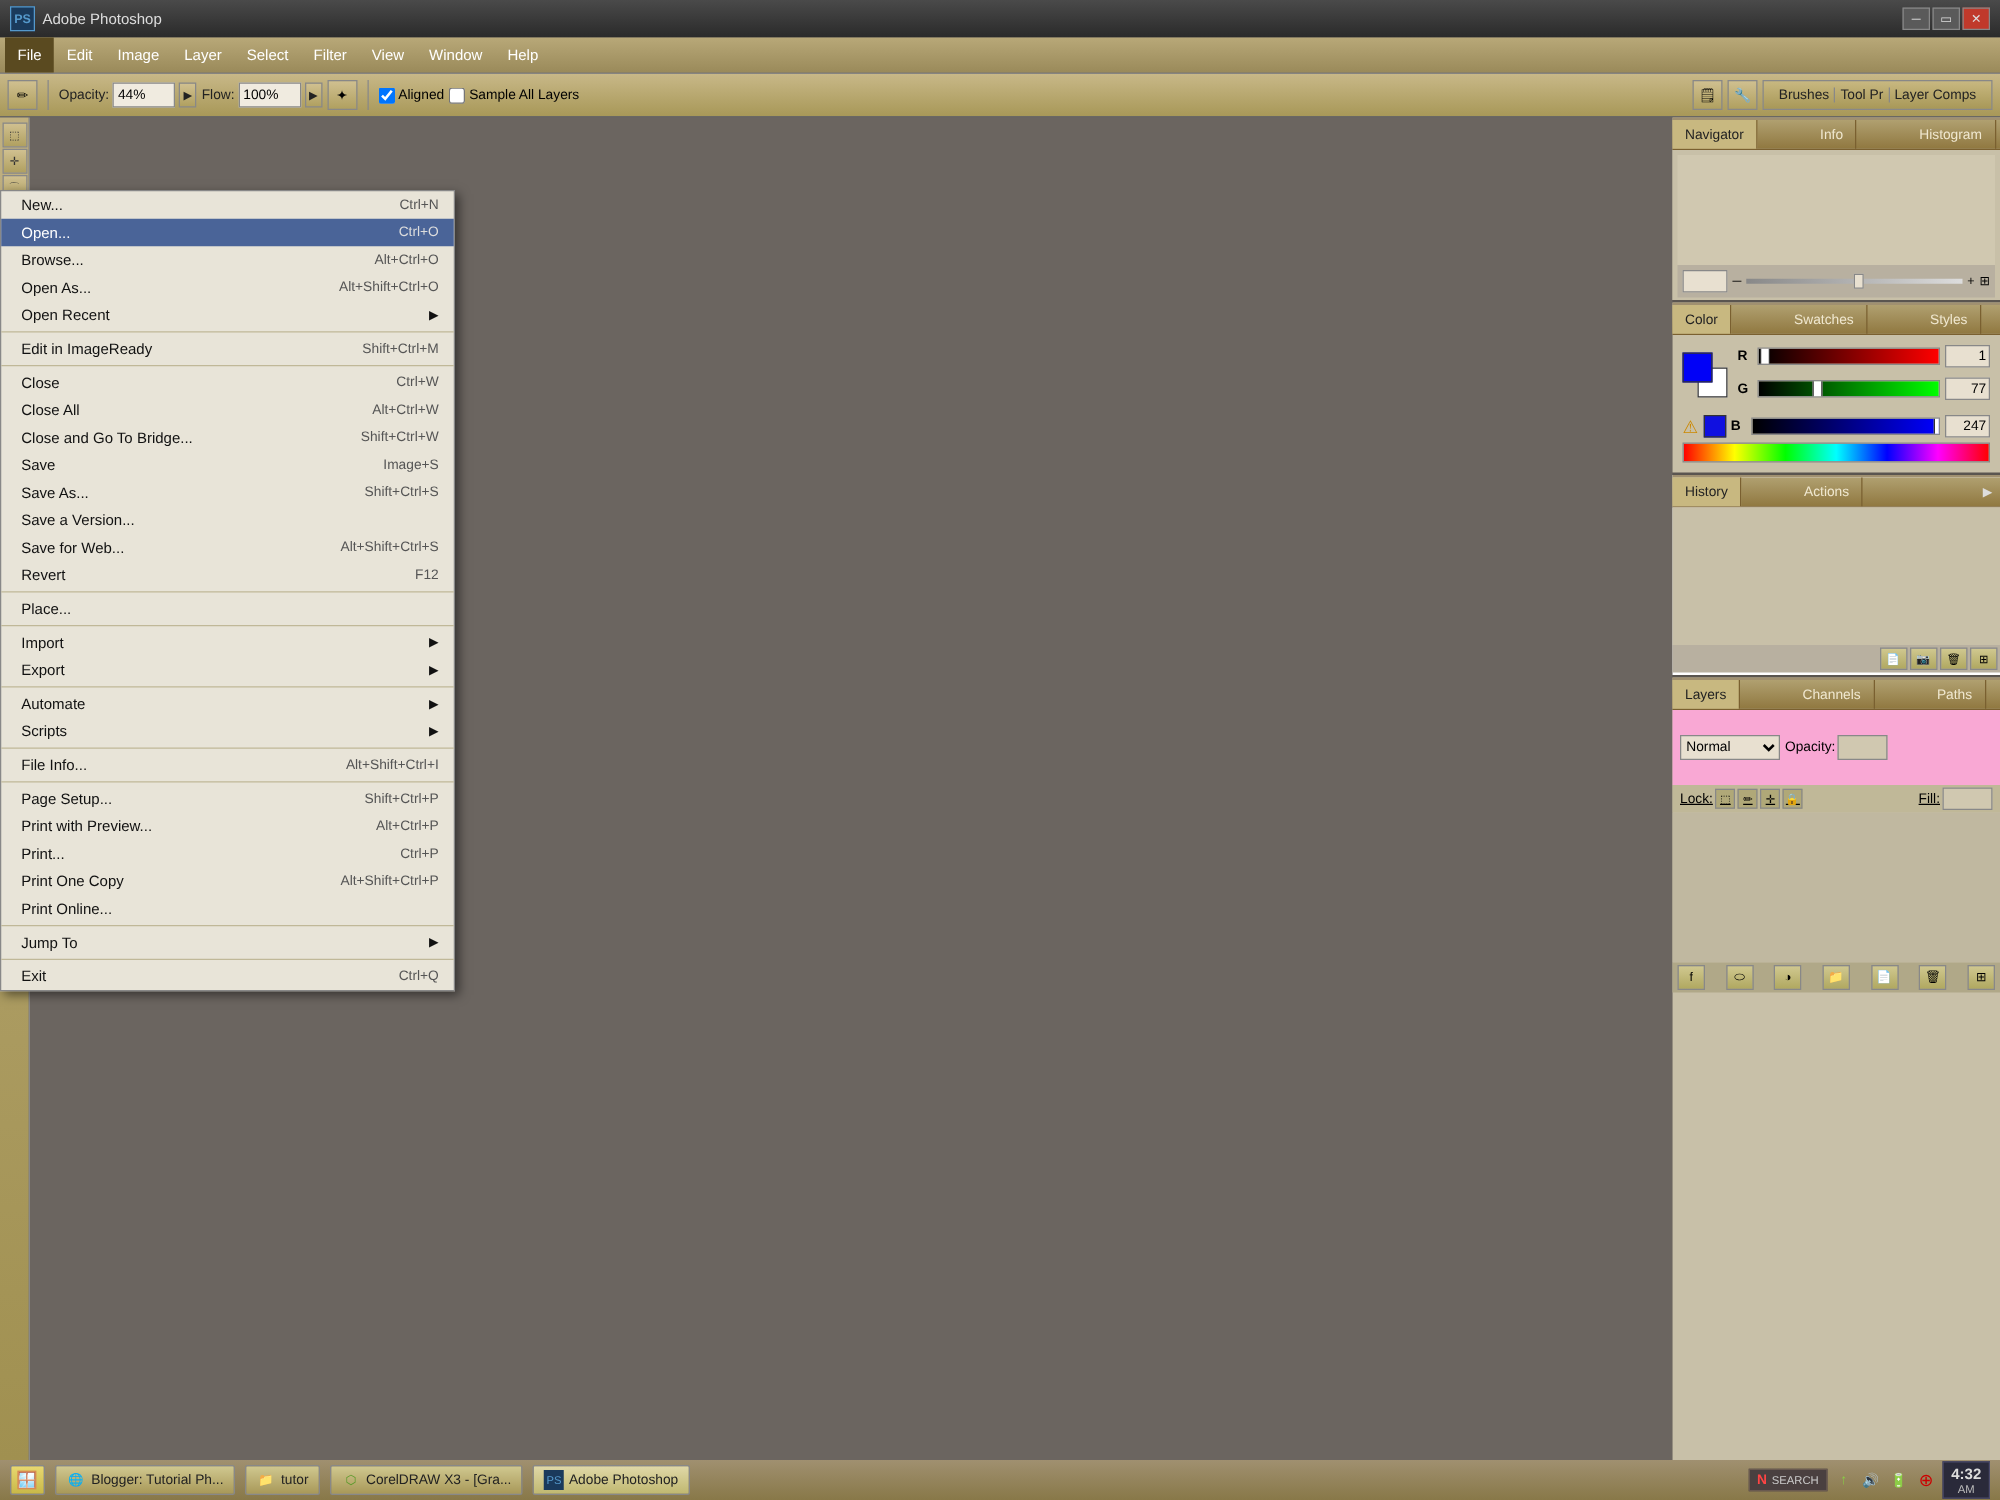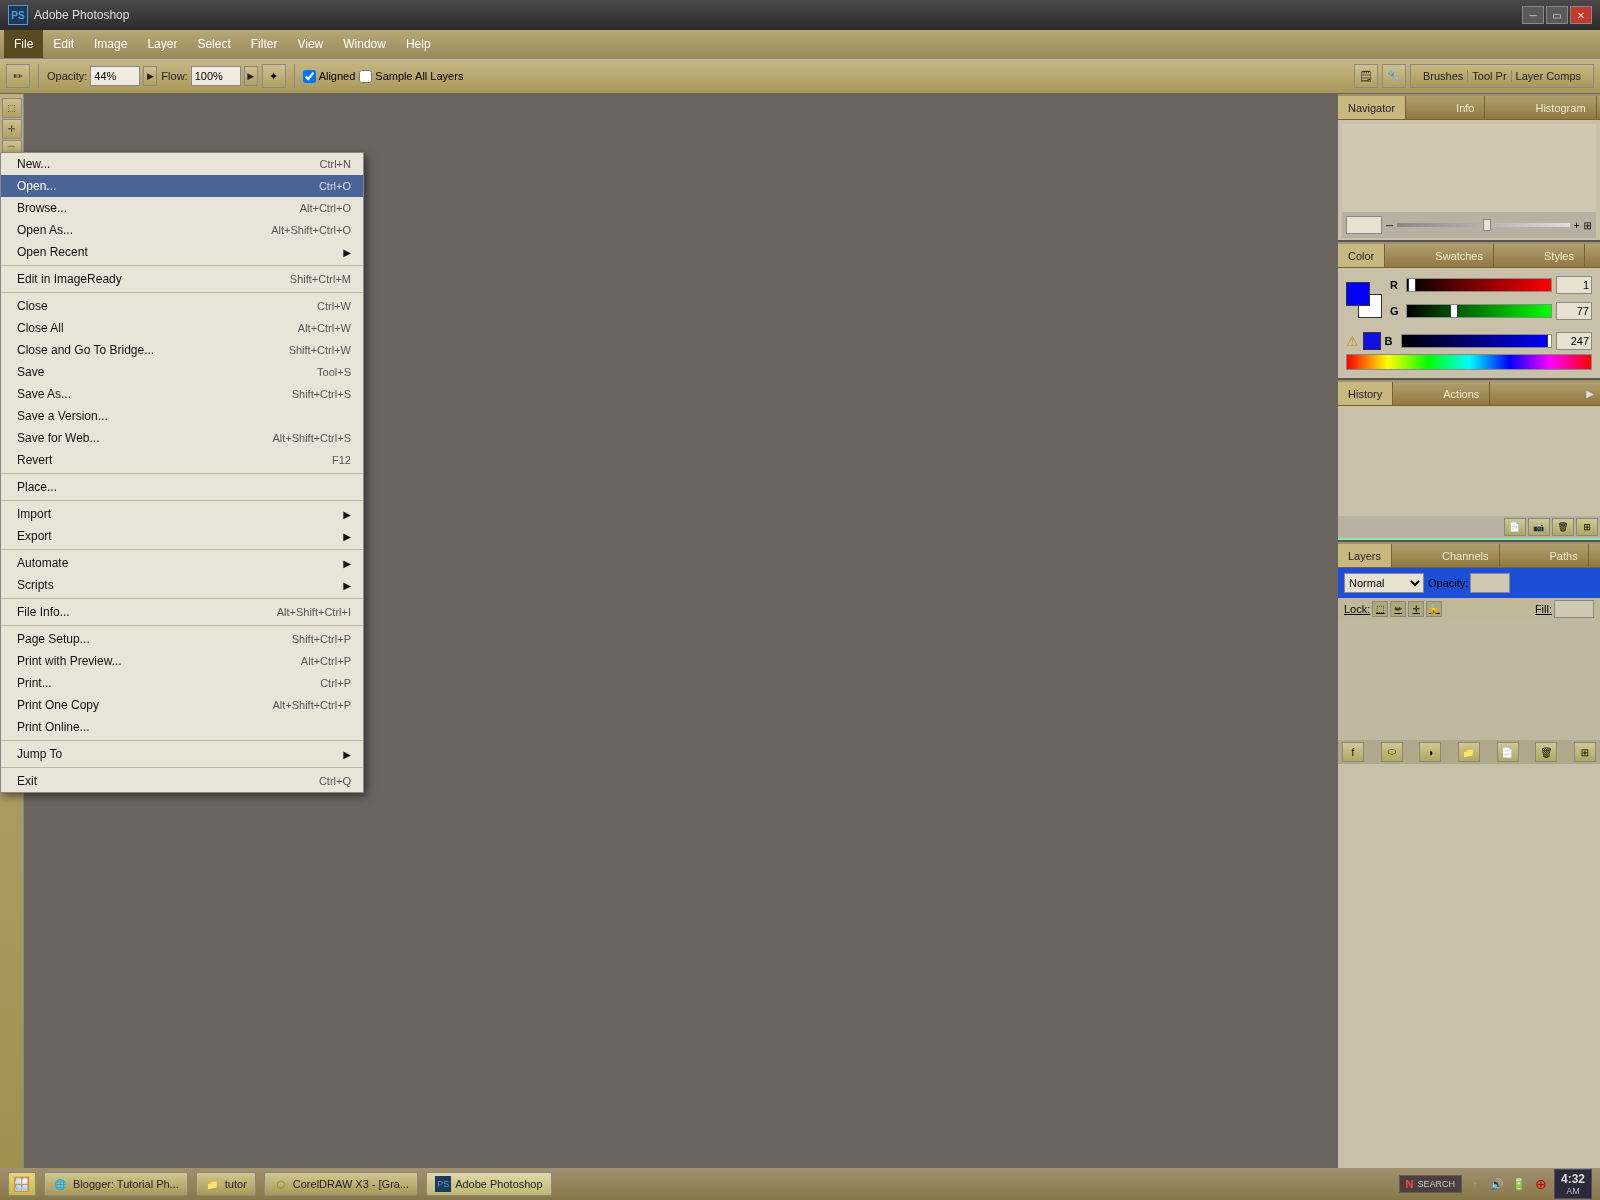--- a/index.html
+++ b/index.html
@@ -254,22 +254,22 @@
     }
     .history-btn {
       width: 22px; height: 18px;
       background: linear-gradient(to bottom, #d0c890, #b0a860);
       border: 1px solid #888;
       display: flex; align-items: center; justify-content: center;
       cursor: pointer; font-size: 9px;
     }
     .layers-controls {
       display: flex; align-items: center; gap: 4px;
-      padding: 5px 6px;
-      background: #1d4ed8;
+      padding: 20px 6px;
+      background: #f9a8d4;
     }
     .layers-blend-select {
       width: 80px; height: 20px;
       border: 1px solid #888;
       background: #e8e0d0;
       font-size: 11px;
     }
     .layers-opacity {
       display: flex; align-items: center; gap: 2px;
       font-size: 11px;
@@ -587,21 +587,21 @@
               <div class="channel-slider-fill b-slider" style="width:100%;"></div>
               <div class="channel-slider-thumb" style="left: 97%;"></div>
             </div>
             <input class="channel-input" value="247" style="">
           </div>
         </div>
         <div class="color-spectrum"></div>
       </div>
     </div>
 
-    <div class="panel" style="background:#86efac; height:160px;">
+    <div class="panel" style="background:#ffffff; height:160px;">
       <div class="panel-group-header">
         <div class="pgh-tab active">History</div>
         <div class="pgh-tab">Actions</div>
         <div class="pgh-expand">▶</div>
       </div>
       <div class="panel-body" style="height:110px; background:#c8c0a8;">
       </div>
       <div class="history-toolbar">
         <div class="history-btn">📄</div>
         <div class="history-btn">📷</div>
@@ -687,21 +687,21 @@
     <div class="menu-entry">
       <span>Close All</span>
       <span class="menu-shortcut">Alt+Ctrl+W</span>
     </div>
     <div class="menu-entry">
       <span>Close and Go To Bridge...</span>
       <span class="menu-shortcut">Shift+Ctrl+W</span>
     </div>
     <div class="menu-entry">
       <span>Save</span>
-      <span class="menu-shortcut">Tool+S</span>
+      <span class="menu-shortcut">Image+S</span>
     </div>
     <div class="menu-entry">
       <span>Save As...</span>
       <span class="menu-shortcut">Shift+Ctrl+S</span>
     </div>
     <div class="menu-entry">
       <span>Save a Version...</span>
       <span class="menu-shortcut"></span>
     </div>
     <div class="menu-entry">

